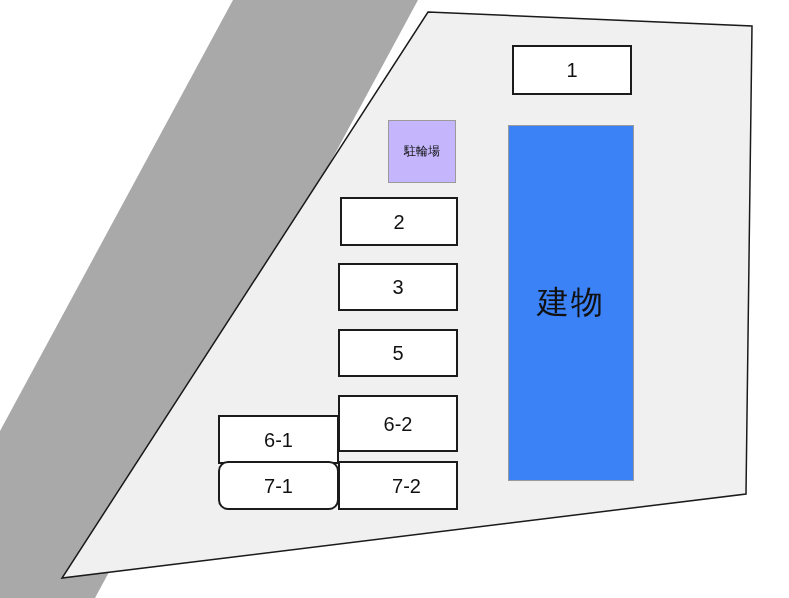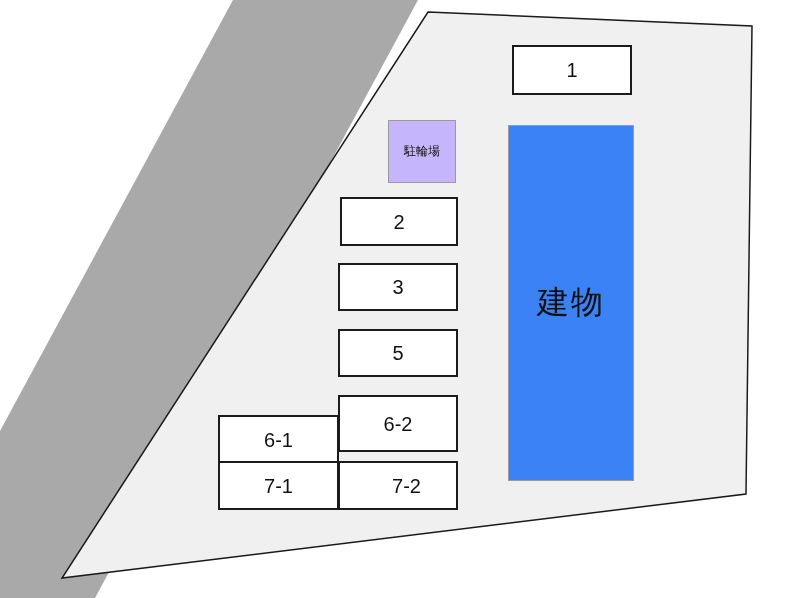--- a/index.html
+++ b/index.html
@@ -83,21 +83,21 @@
   </div>
 
   <div class="space" style="left:218px; top:395px; width:121px; height:49px;margin-top:20px;">
     <span>6-1</span>
   </div>
 
   <div class="space" style="left:338px; top:395px; width:120px; height:57px;">
     <span>6-2</span>
   </div>
 
-  <div class="space" style="left:218px; top:461px; width:121px; height:49px;">
+  <div class="space" style="left:218px; top:461px; width:121px; height:49px;border-radius:10px;">
     <span>7-1</span>
   </div>
 
   <div class="space" style="left:338px; top:461px; width:120px; height:49px;padding-left:17px;">
     <span>7-2</span>
   </div>
 
 </div>
 
 </body></html>

